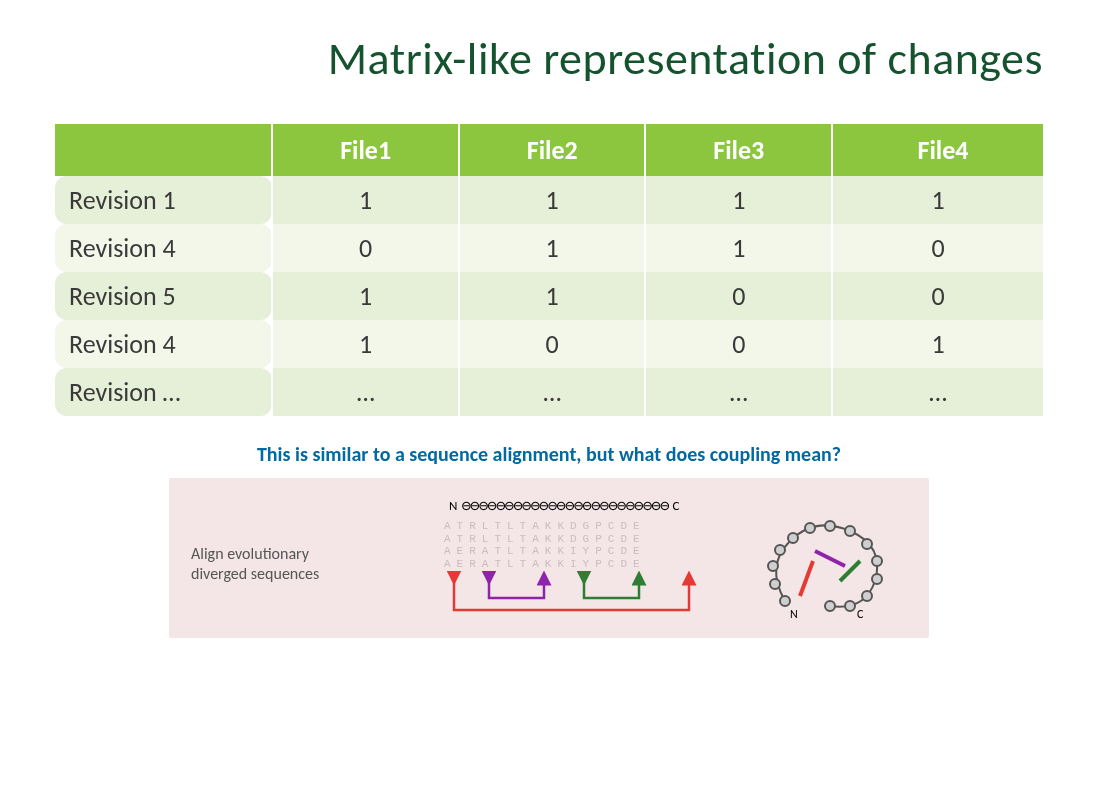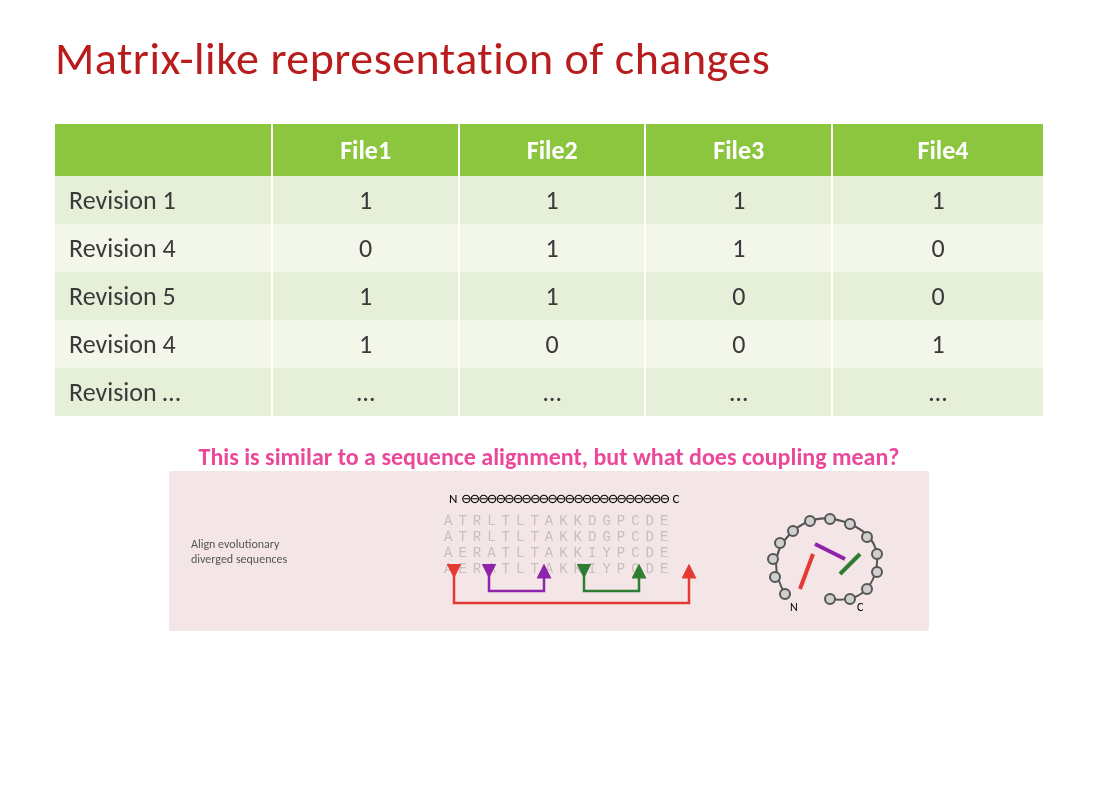--- a/index.html
+++ b/index.html
@@ -9,25 +9,25 @@
     background: #ffffff;
     font-family: Calibri, "Segoe UI", Arial, sans-serif;
     color: #222;
   }
   .slide {
     width: 100%;
     height: 100%;
     padding: 30px 55px 20px 55px;
   }
   .title {
-    text-align: left;
+    text-align: right;
     font-size: 46px;
     font-weight: 400;
     letter-spacing: 0.5px;
-    color: #b91c1c;
+    color: #14532d;
     margin-bottom: 38px;
   }
   table.matrix {
     width: 100%;
     border-collapse: collapse;
     font-size: 26px;
   }
   table.matrix th {
     background: #8bc34a;
     background: #8cc63f;
@@ -44,46 +44,48 @@
   table.matrix th:last-child { border-right: none; padding-left: 18px; }
   table.matrix td {
     padding: 8px 10px;
     text-align: center;
     border-right: 2px solid #fff;
     color: #3a3a3a;
   }
   table.matrix td:first-child {
     text-align: left;
     padding-left: 14px;
+    border-radius: 12px;
   }
   table.matrix td:last-child { border-right: none; }
   table.matrix tbody tr:nth-child(odd)  { background: #e6efd8; }
   table.matrix tbody tr:nth-child(even) { background: #f2f7ea; }
 
   .caption {
     text-align: center;
-    font-size: 24px;
+    font-size: 20px;
     font-weight: 700;
-    color: #ec4899;
+    color: #0369a1;
     margin-top: 26px;
+    margin-bottom: 12px;
   }
 
   .diagram {
     width: 760px;
     height: 160px;
     margin: 0 auto;
     background: #f4e6e7;
     position: relative;
     border-radius: 2px;
   }
   .align-label {
     position: absolute;
     left: 22px;
     top: 66px;
-    font-size: 12px;
+    font-size: 16px;
     color: #555;
     line-height: 1.25;
   }
   .chain {
     position: absolute;
     left: 280px;
     top: 18px;
     font-size: 13px;
     color: #000;
     display: flex;
@@ -93,21 +95,21 @@
   .chain .beads {
     letter-spacing: -1px;
     font-family: monospace;
     font-size: 16px;
   }
   .seq-block {
     position: absolute;
     left: 275px;
     top: 42px;
     font-family: "Courier New", monospace;
-    font-size: 14px;
+    font-size: 11px;
     letter-spacing: 6px;
     color: #c9bdbd;
     line-height: 1.15;
     white-space: pre;
   }
   .arrows-svg {
     position: absolute;
     left: 265px;
     top: 92px;
     width: 280px;

